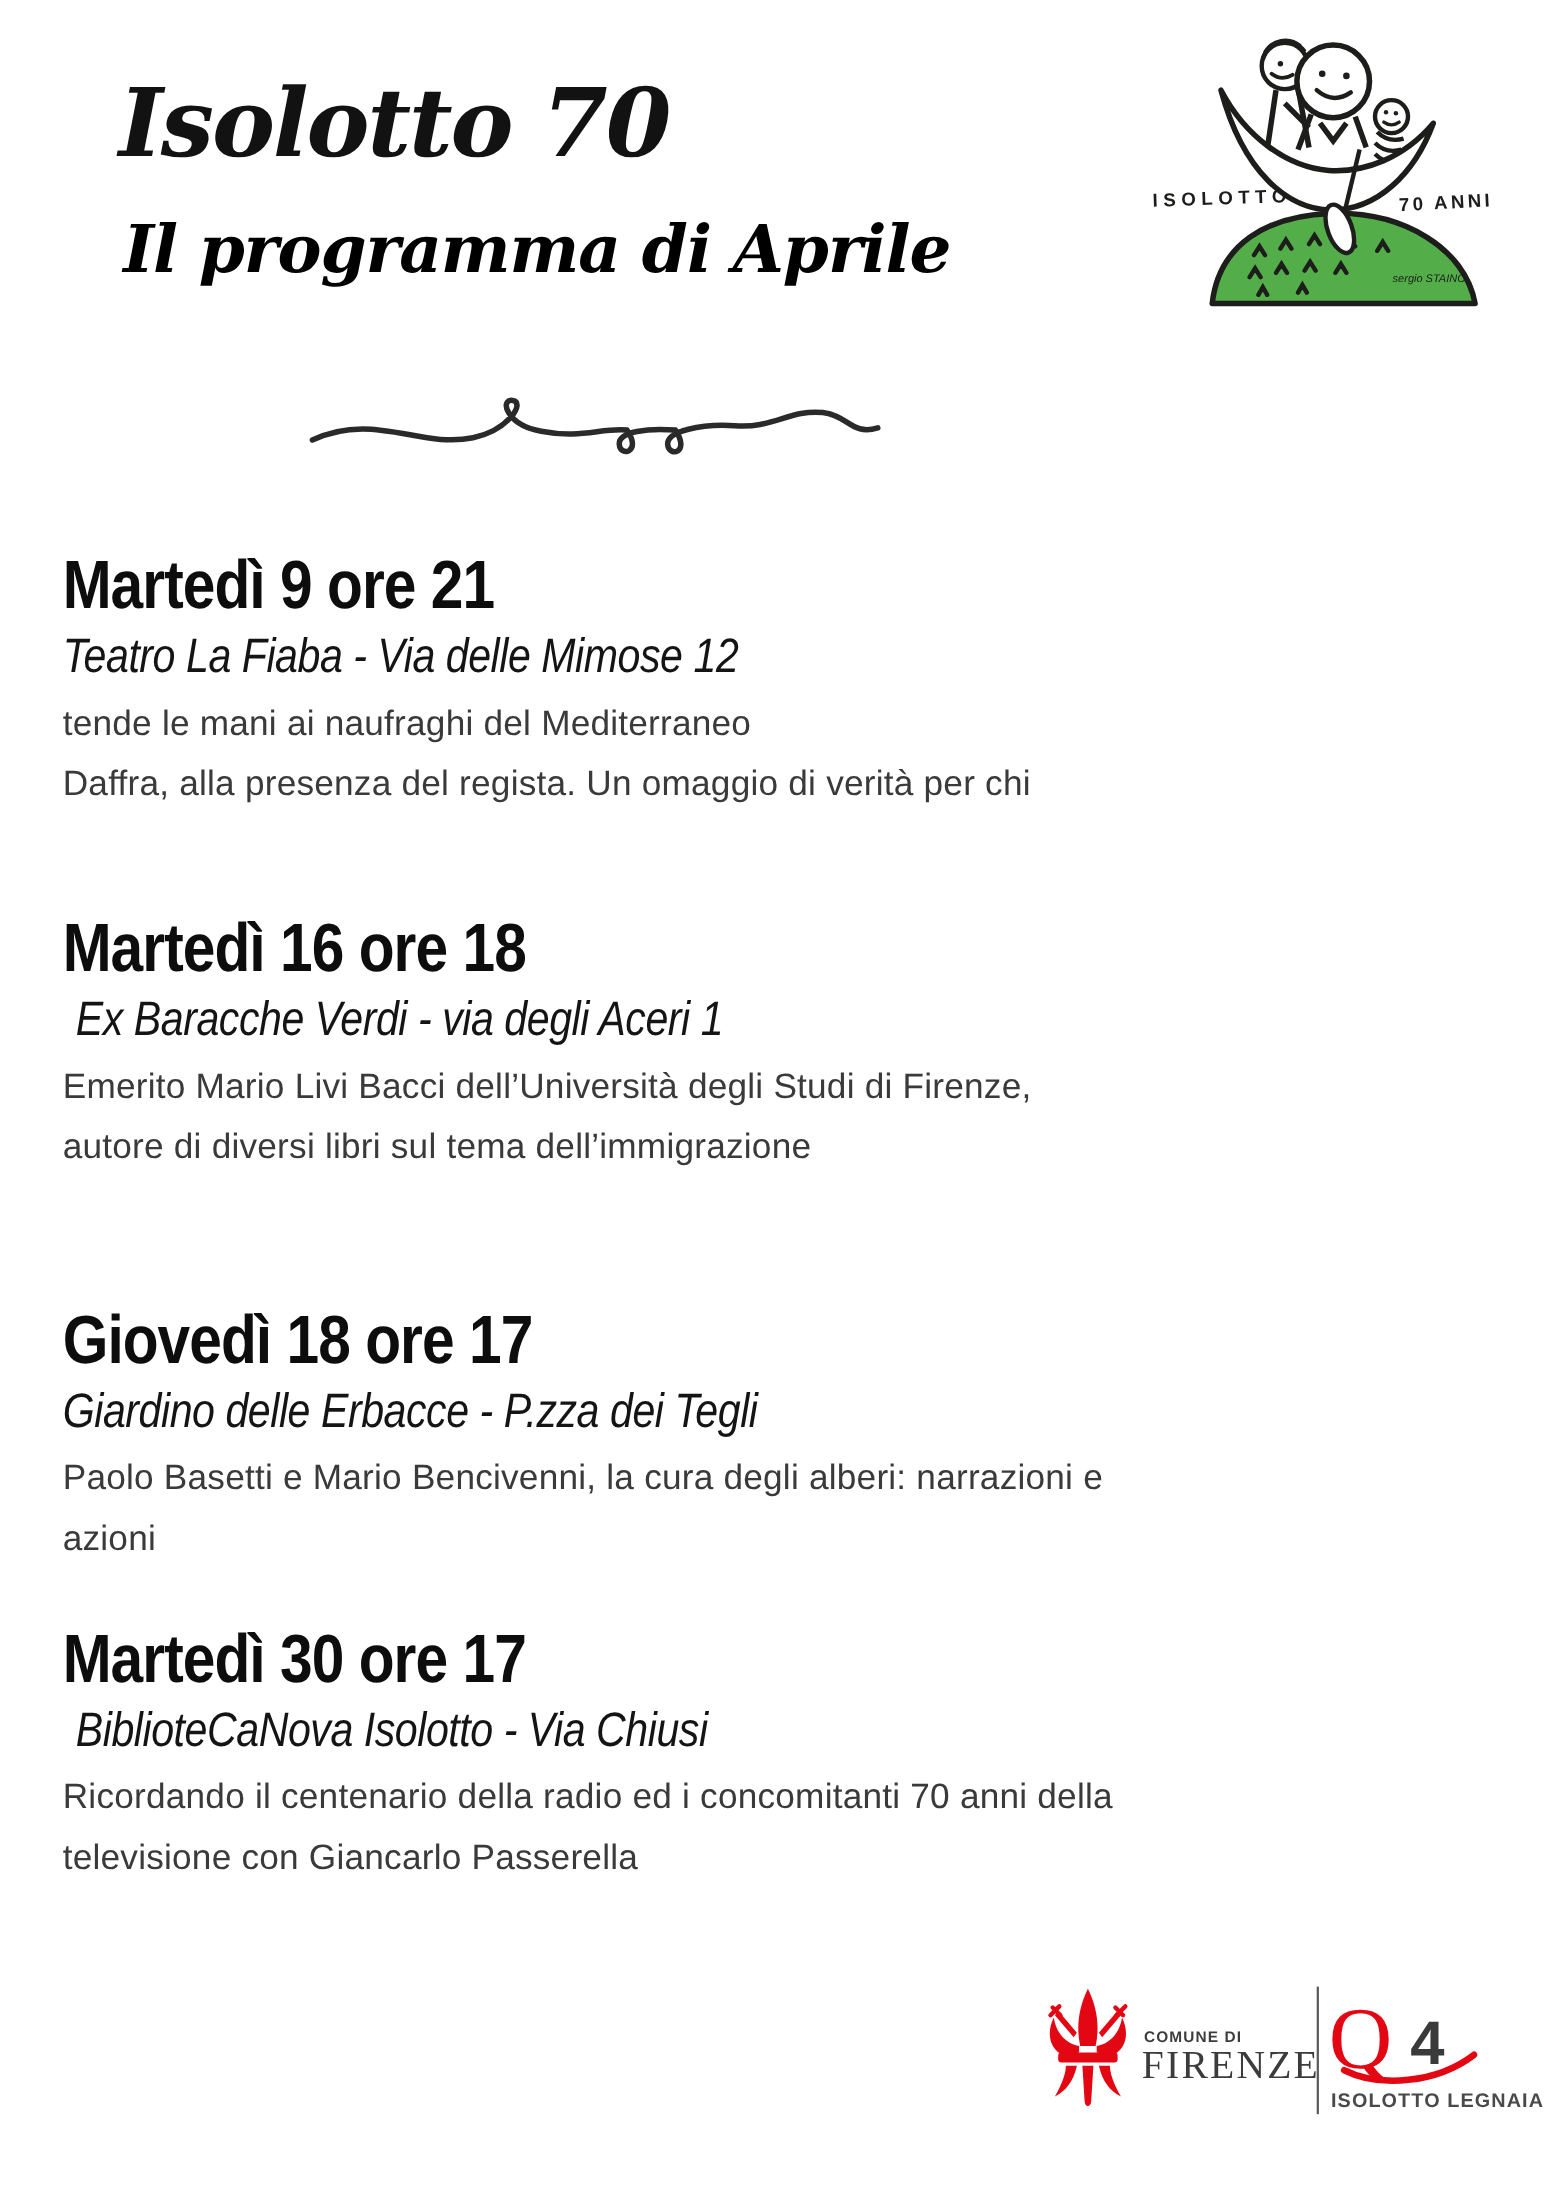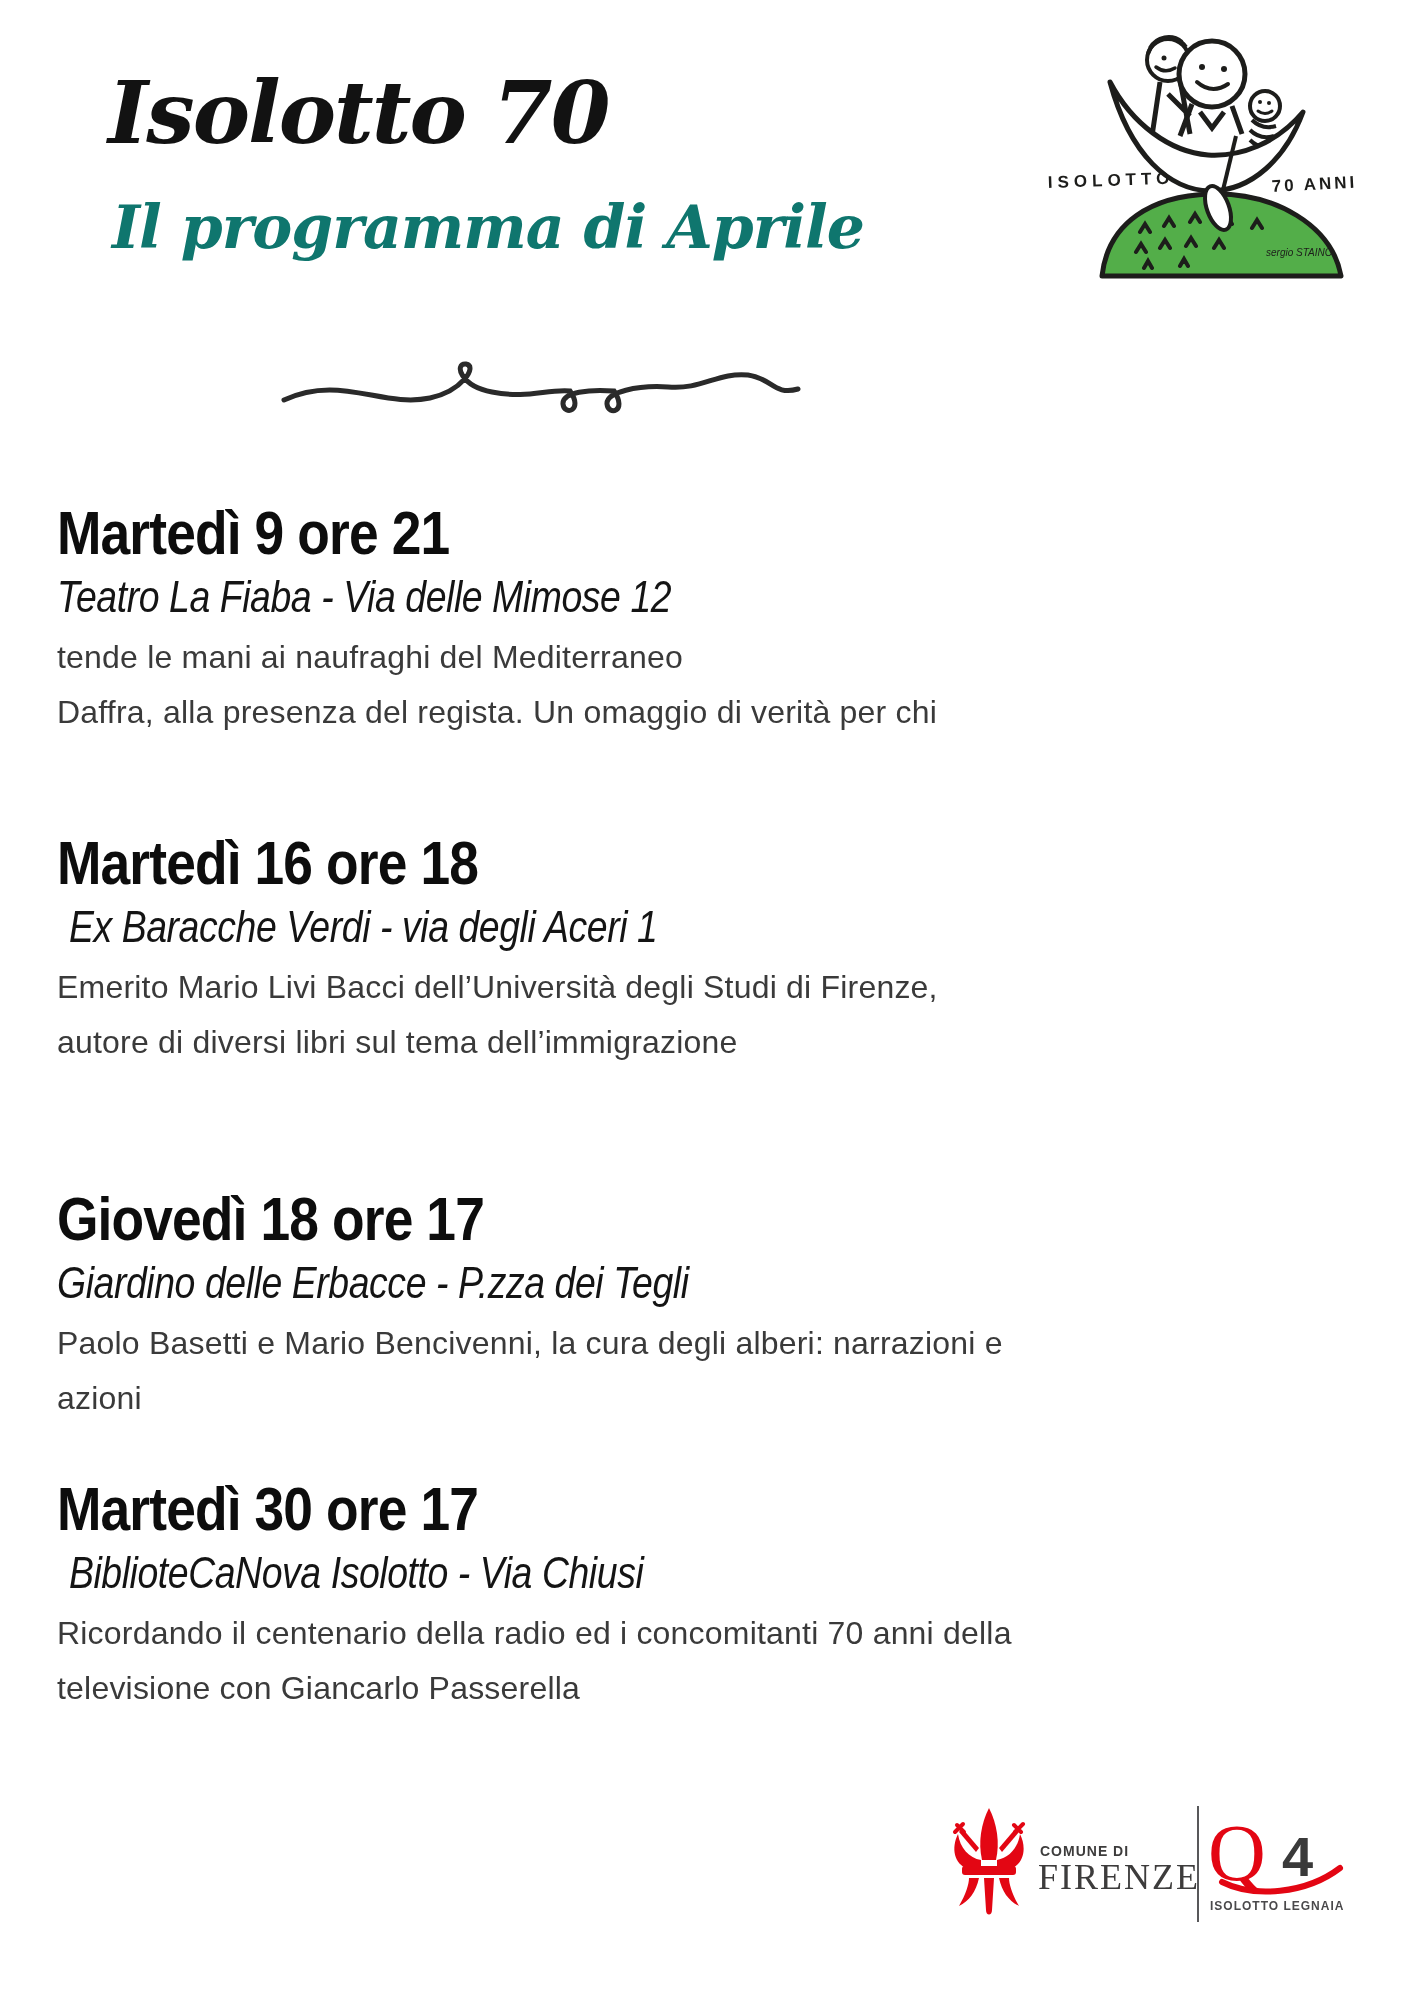--- a/index.html
+++ b/index.html
@@ -9,21 +9,21 @@
 
   
   .title {
     position:absolute; left:108px; top:62px;
     font-family:"DejaVu Serif", serif; font-style:italic; font-weight:bold;
     font-size:86px; color:#121212; letter-spacing:-2px; white-space:nowrap;
   }
   .subtitle {
     position:absolute; left:112px; top:192px;
     font-family:"DejaVu Serif", serif; font-style:italic; font-weight:bold;
-    font-size:60px; color:#0f766e; letter-spacing:-1px; white-space:nowrap;
+    font-size:60px; color:#000000; letter-spacing:-1px; white-space:nowrap;
   }
   .logo-svg { position:absolute; left:1040px; top:24px; }
   .squiggle { position:absolute; left:280px; top:356px; }
 
   
   .event { position:absolute; left:57px; width:1320px;margin-top:28px; }
   .ev1 { top:474px; } .ev2 { top:804px; } .ev3 { top:1160px; } .ev4 { top:1450px; }
   .event-title {
     font-weight:bold; font-size:62px; line-height:62px; color:#0d0d0d;
     letter-spacing:-1px; white-space:nowrap;
@@ -49,21 +49,21 @@
   }
   .comune-line2 {
     position:absolute; left:1038px; top:1856px; font-family:"Liberation Serif", serif;
     font-size:36px; letter-spacing:2px; color:#3d3c3c; white-space:nowrap;
   }
   .footer-divider {
     position:absolute; left:1197px; top:1806px; width:2px; height:116px; background:#58585a;
   }
   .q4-svg { position:absolute; left:1206px; top:1816px; }
   .q4-caption {
-    position:absolute; left:1210px; top:1899px; font-size:12px; font-weight:bold;
+    position:absolute; left:1210px; top:1899px; font-size:18px; font-weight:bold;
     letter-spacing:1px; color:#4a494b; white-space:nowrap;
   }
 </style>
 </head>
 <body>
 
 <div class="page">
 
   <div class="title">Isolotto 70</div>
   <div class="subtitle">Il programma di Aprile</div>

